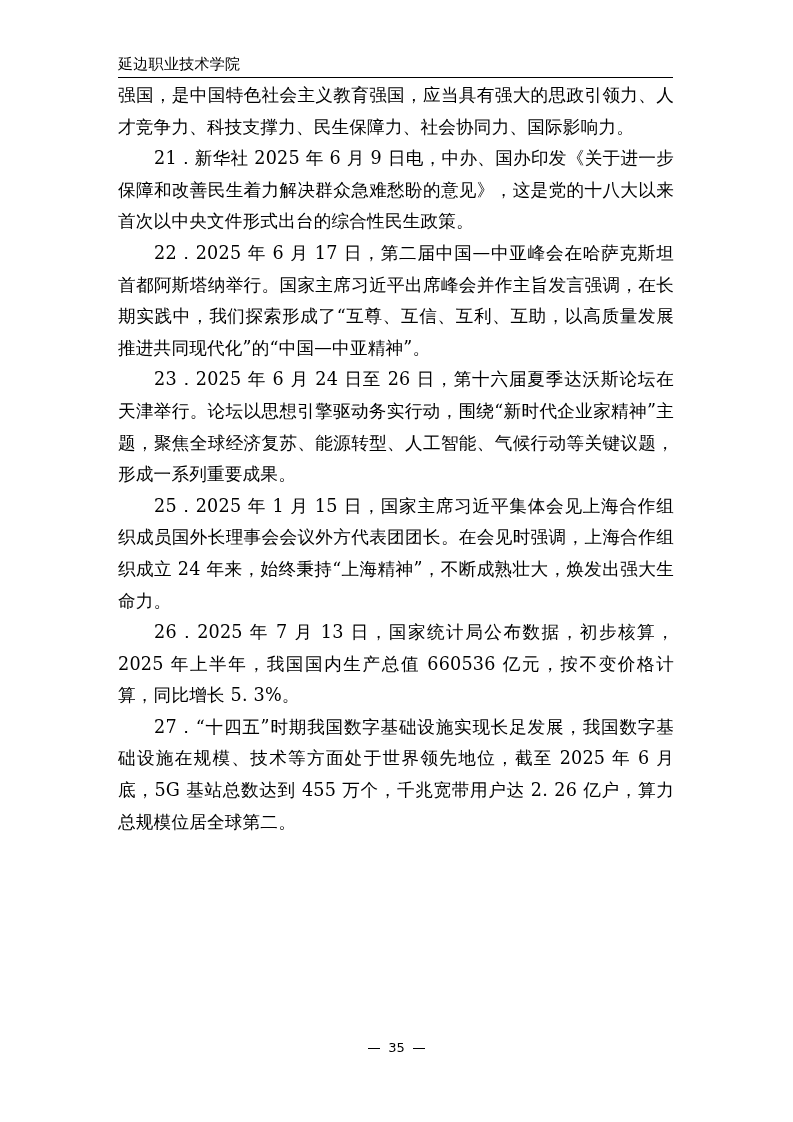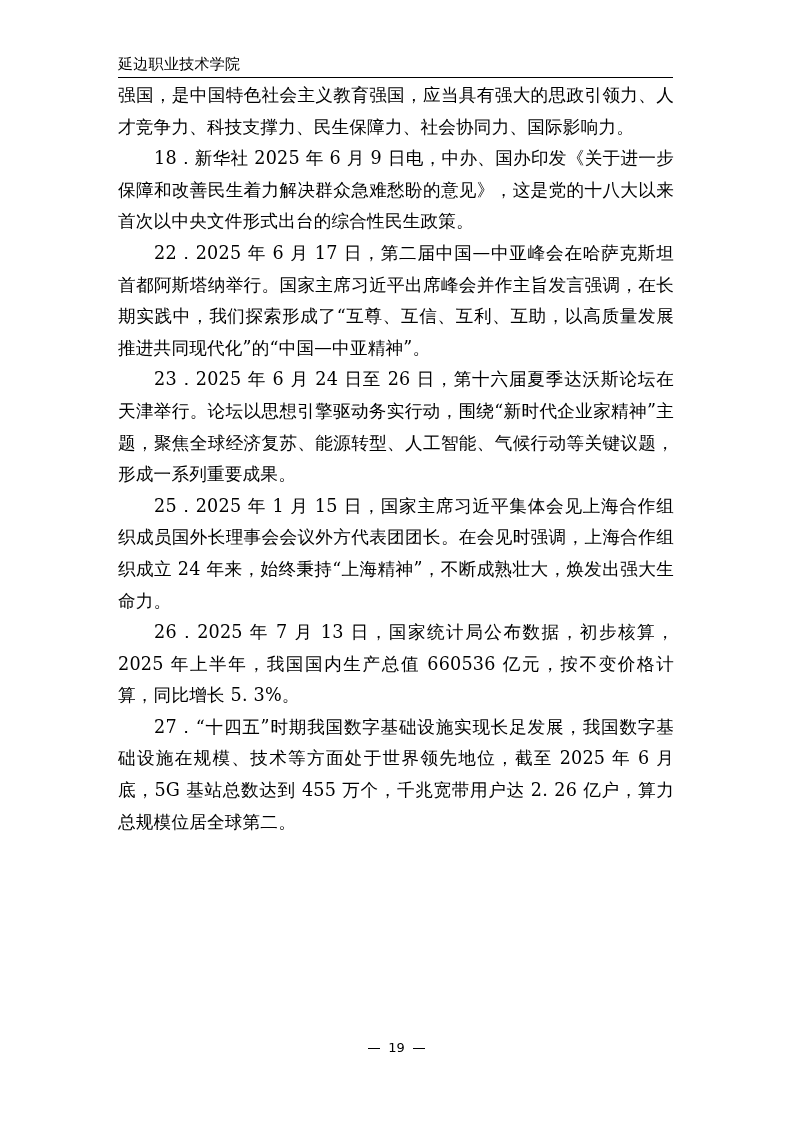--- a/index.html
+++ b/index.html
@@ -78,25 +78,25 @@
 <body>
 
 <div class="page">
 
   <div class="header">
     <span class="header-title">延边职业技术学院</span>
   </div>
 
   <div class="body-text">
     <p class="para">强国，是中国特色社会主义教育强国，应当具有强大的思政引领力、人才竞争力、科技支撑力、民生保障力、社会协同力、国际影响力。</p>
-    <p class="para indent">18．新华社 2025 年 6 月 9 日电，中办、国办印发《关于进一步保障和改善民生着力解决群众急难愁盼的意见》，这是党的十八大以来首次以中央文件形式出台的综合性民生政策。</p>
+    <p class="para indent">21．新华社 2025 年 6 月 9 日电，中办、国办印发《关于进一步保障和改善民生着力解决群众急难愁盼的意见》，这是党的十八大以来首次以中央文件形式出台的综合性民生政策。</p>
     <p class="para indent">22．2025 年 6 月 17 日，第二届中国—中亚峰会在哈萨克斯坦首都阿斯塔纳举行。国家主席习近平出席峰会并作主旨发言强调，在长期实践中，我们探索形成了“互尊、互信、互利、互助，以高质量发展推进共同现代化”的“中国—中亚精神”。</p>
     <p class="para indent">23．2025 年 6 月 24 日至 26 日，第十六届夏季达沃斯论坛在天津举行。论坛以思想引擎驱动务实行动，围绕“新时代企业家精神”主题，聚焦全球经济复苏、能源转型、人工智能、气候行动等关键议题，形成一系列重要成果。</p>
     <p class="para indent">25．2025 年 1 月 15 日，国家主席习近平集体会见上海合作组织成员国外长理事会会议外方代表团团长。在会见时强调，上海合作组织成立 24 年来，始终秉持“上海精神”，不断成熟壮大，焕发出强大生命力。</p>
     <p class="para indent">26．2025 年 7 月 13 日，国家统计局公布数据，初步核算，2025 年上半年，我国国内生产总值 660536 亿元，按不变价格计算，同比增长 5. 3%。</p>
     <p class="para indent">27．“十四五”时期我国数字基础设施实现长足发展，我国数字基础设施在规模、技术等方面处于世界领先地位，截至 2025 年 6 月底，5G 基站总数达到 455 万个，千兆宽带用户达 2. 26 亿户，算力总规模位居全球第二。</p>
   </div>
 
   <div class="page-number">
-    <span class="dash"></span><span>19</span><span class="dash"></span>
+    <span class="dash"></span><span>35</span><span class="dash"></span>
   </div>
 
 </div>
 
 </body></html>

